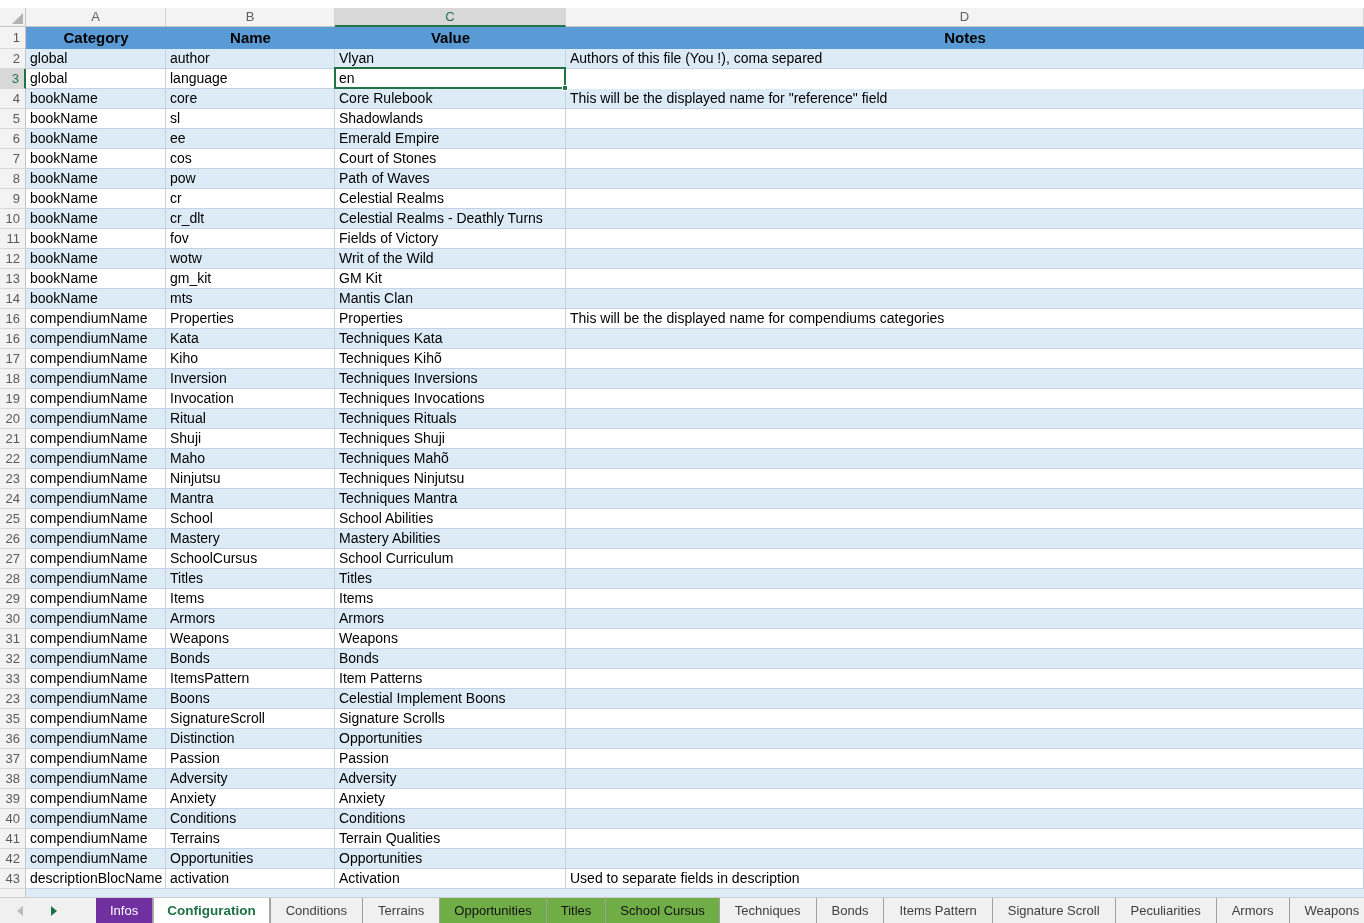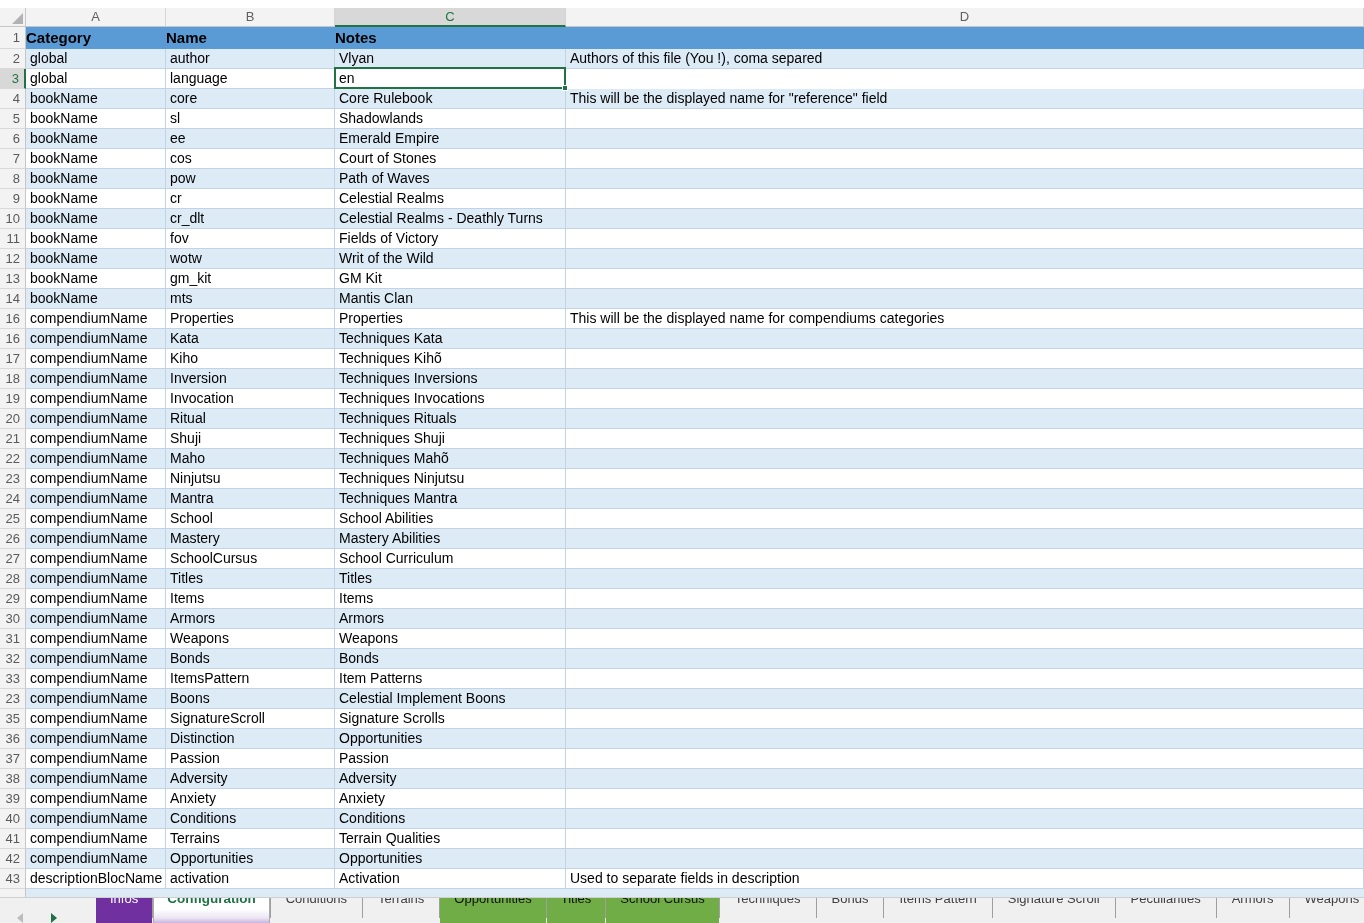--- a/index.html
+++ b/index.html
@@ -22,21 +22,21 @@
 
   
   .rowhdr { background:#f3f3f3; border-right:1px solid #c6c6c6; border-bottom:1px solid #d9d9d9;
             color:#5a5a5a; font-size:13px; text-align:right; padding-right:5px; }
   .rowhdr.active { background:#d8d8d8; color:var(--selection-green);
                    border-right:2px solid var(--selection-green); }
 
   
   .header-row { height:22px; background:var(--header-fill); }
   .header-row .rowhdr { line-height:21px; }
-  .hcell { font-weight:bold; color:#000; font-size:15px; 
+  .hcell { font-weight:bold; color:#000; font-size:15px; text-align:center;
            line-height:22px; white-space:nowrap; overflow:hidden; }
 
   
   .data-row { height:20px; }
   .data-row .rowhdr { line-height:19px; }
   .cell { position:relative; background:#fff; font-size:14px; color:#000; padding-left:4px;
           line-height:19px; white-space:nowrap; overflow:hidden;
           border-right:1px solid #c3d2e4; border-bottom:1px solid #c3d2e4; }
   .data-row.band .cell { background:var(--band-fill); }
   .cell.selected { overflow:visible; z-index:3; background:#fff; }
@@ -46,21 +46,21 @@
   .fillhandle { position:absolute; right:-4px; bottom:-4px; width:6px; height:6px;
                 background:var(--selection-green); border:1px solid #fff; }
 
   
   .bandrow { height:8px; }
   .rowhdr-sliver { background:#f3f3f3; border-right:1px solid #c6c6c6; }
   .bandfill { grid-column:2/6; background:var(--band-fill); }
 
   
   .tabbar { height:26px; background:#f0f0f0; border-top:1px solid #cfcfcf;
-            display:flex; align-items:flex-end; overflow:hidden; }
+            display:flex; align-items:center; overflow:hidden; }
   .navbtns { flex:none; width:96px; display:flex; align-items:center; padding-left:14px; gap:22px; }
   .navbtn { display:flex; align-items:center; justify-content:center; width:12px; height:100%; }
   .arr { width:0; height:0; display:block; }
   .arr.left  { border-top:5px solid transparent; border-bottom:5px solid transparent; border-right:6px solid #bcbcbc; }
   .arr.right { border-top:5px solid transparent; border-bottom:5px solid transparent; border-left:6px solid #1e7145; }
   .tabs { flex:1; display:flex; align-items:stretch; overflow:hidden; }
   .tabsep { flex:none; width:1px; background:#9f9f9f; margin:5px 0; }
   .tab { flex:none; display:flex; align-items:center; font-size:13px; padding:0 15px;
          color:#404040; white-space:nowrap; cursor:default; }
   .tab.purple { background:var(--tab-purple); color:#fff; padding:0 14px; }
@@ -84,20 +84,21 @@
       <div class="colhdr active">C</div>
       <div class="colhdr">D</div>
     </div>
 
   <div>
 
   <div class="grid-row header-row">
         <div class="rowhdr">1</div>
         <div class="hcell">Category</div>
         <div class="hcell">Name</div>
+        <div class="hcell">Value</div>
         <div class="hcell">Notes</div>
       </div>
       <div class="grid-row data-row band">
         <div class="rowhdr">2</div>
         <div class="cell">global</div>
         <div class="cell">author</div>
         <div class="cell">Vlyan</div>
         <div class="cell">Authors of this file (You !), coma separed</div>
       </div>
       <div class="grid-row data-row">

